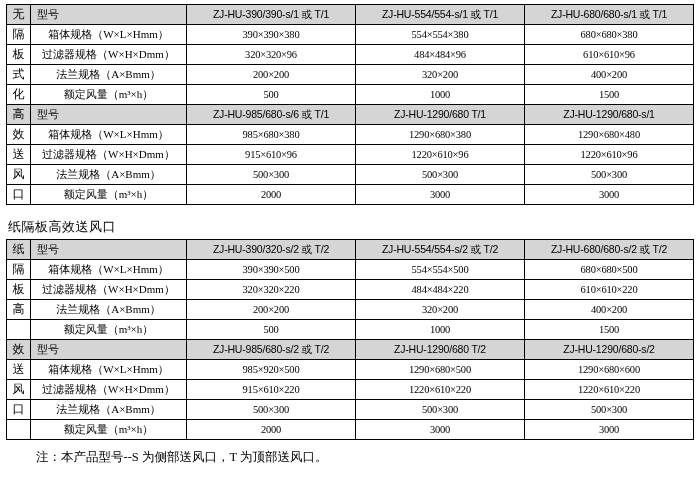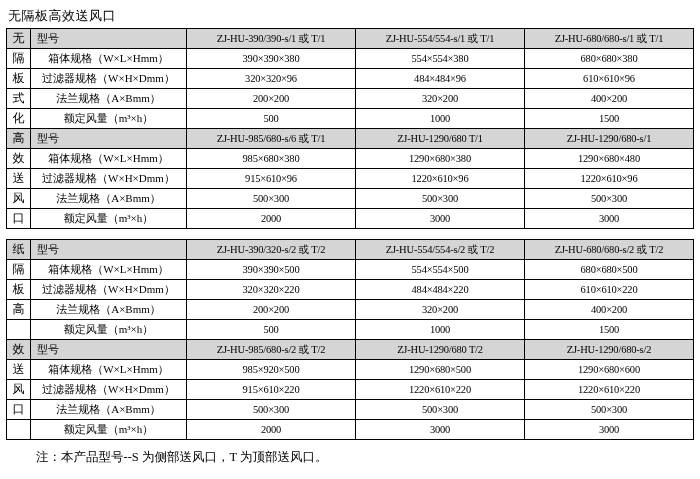--- a/index.html
+++ b/index.html
@@ -64,21 +64,21 @@
   tr.headrow td {
     background: #d5d5d5;
   }
   tr.headrow td.rowlabel {
     background: #d5d5d5;
     text-align: left;
     padding-left: 6px;
   }
   tr.headrow td.model {
     background: #d5d5d5;
-    font-family: Liberation Serif, serif;
+    font-family: Liberation Sans, sans-serif;
     font-size: 10.5px;
     letter-spacing: -0.2px;
   }
   td.val {
     font-family: "Liberation Mono", "DejaVu Sans Mono", monospace;
     font-size: 10.5px;
     letter-spacing: -0.2px;
     margin-top: 8px;
   }
   .note {
@@ -89,21 +89,20 @@
   }
   .spacer {
     height: 10px;
   }
 </style>
 </head>
 <body>
 
 <div class="page">
 
-  <div class="section-title">无隔板高效送风口</div>
 
   <table class="spec">
     <colgroup>
       <col class="c-side">
         <col class="c-label">
         <col class="c-data">
         <col class="c-data">
         <col class="c-data">
     </colgroup>
     <tbody>
@@ -177,20 +176,21 @@
         <td class="rowlabel">额定风量（m³×h）</td>
         <td class="val">2000</td>
         <td class="val">3000</td>
         <td class="val">3000</td>
       </tr>
     </tbody>
   </table>
 
   <div class="spacer"></div>
 
+  <div class="section-title">纸隔板高效送风口</div>
 
   <table class="spec">
     <colgroup>
       <col class="c-side">
         <col class="c-label">
         <col class="c-data">
         <col class="c-data">
         <col class="c-data">
     </colgroup>
     <tbody>

